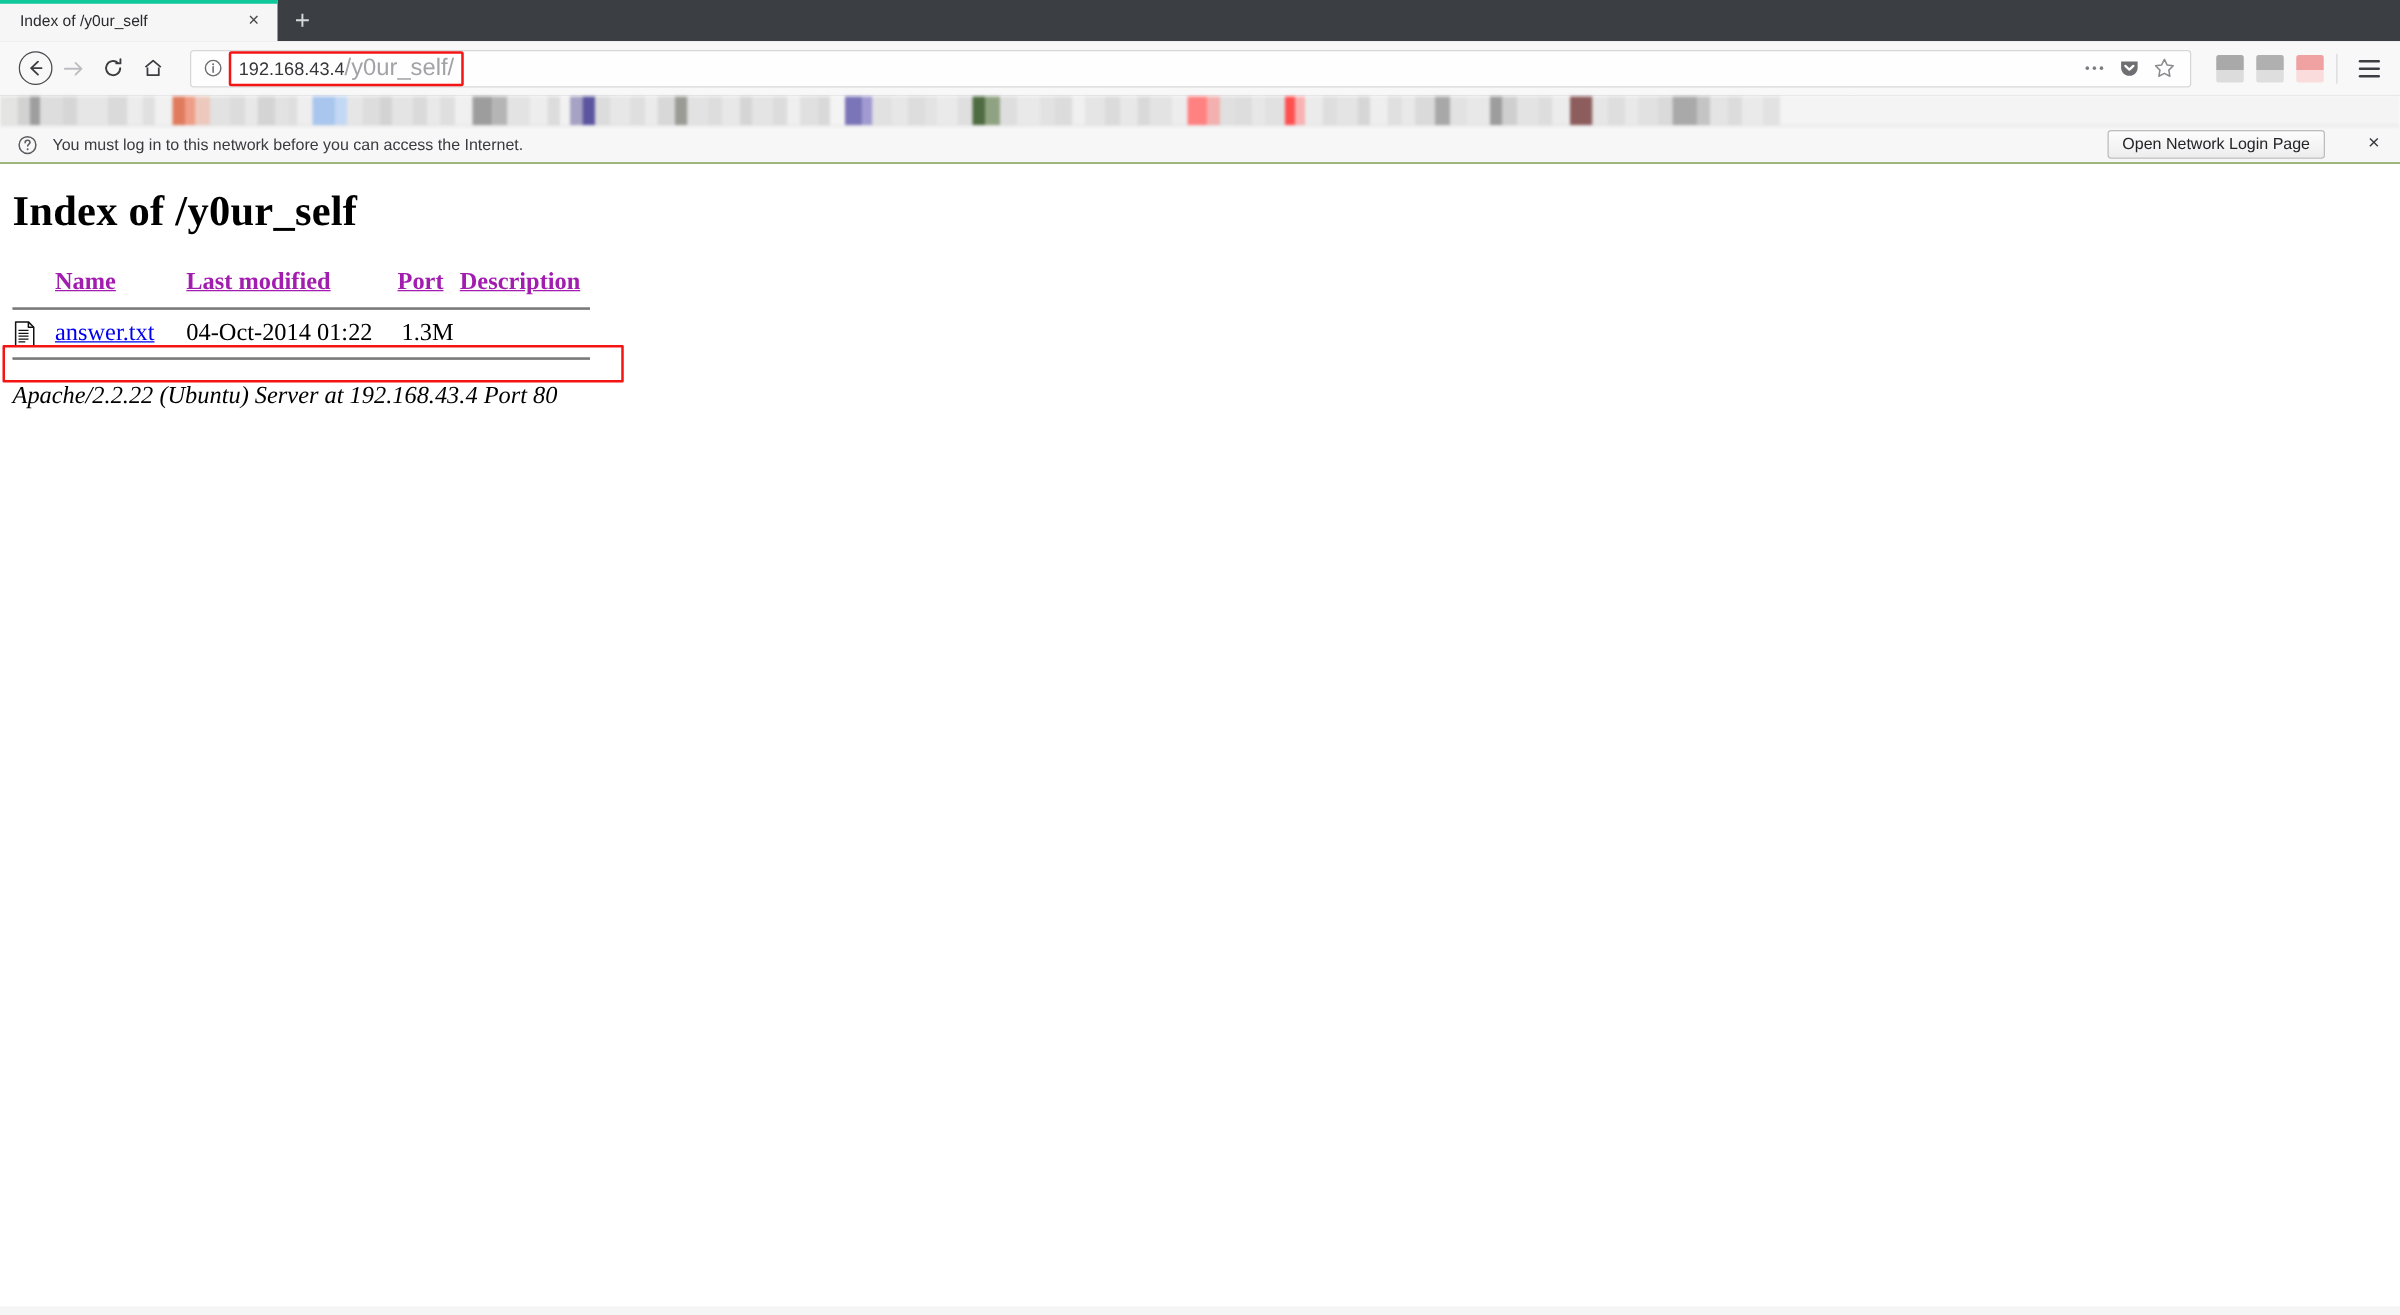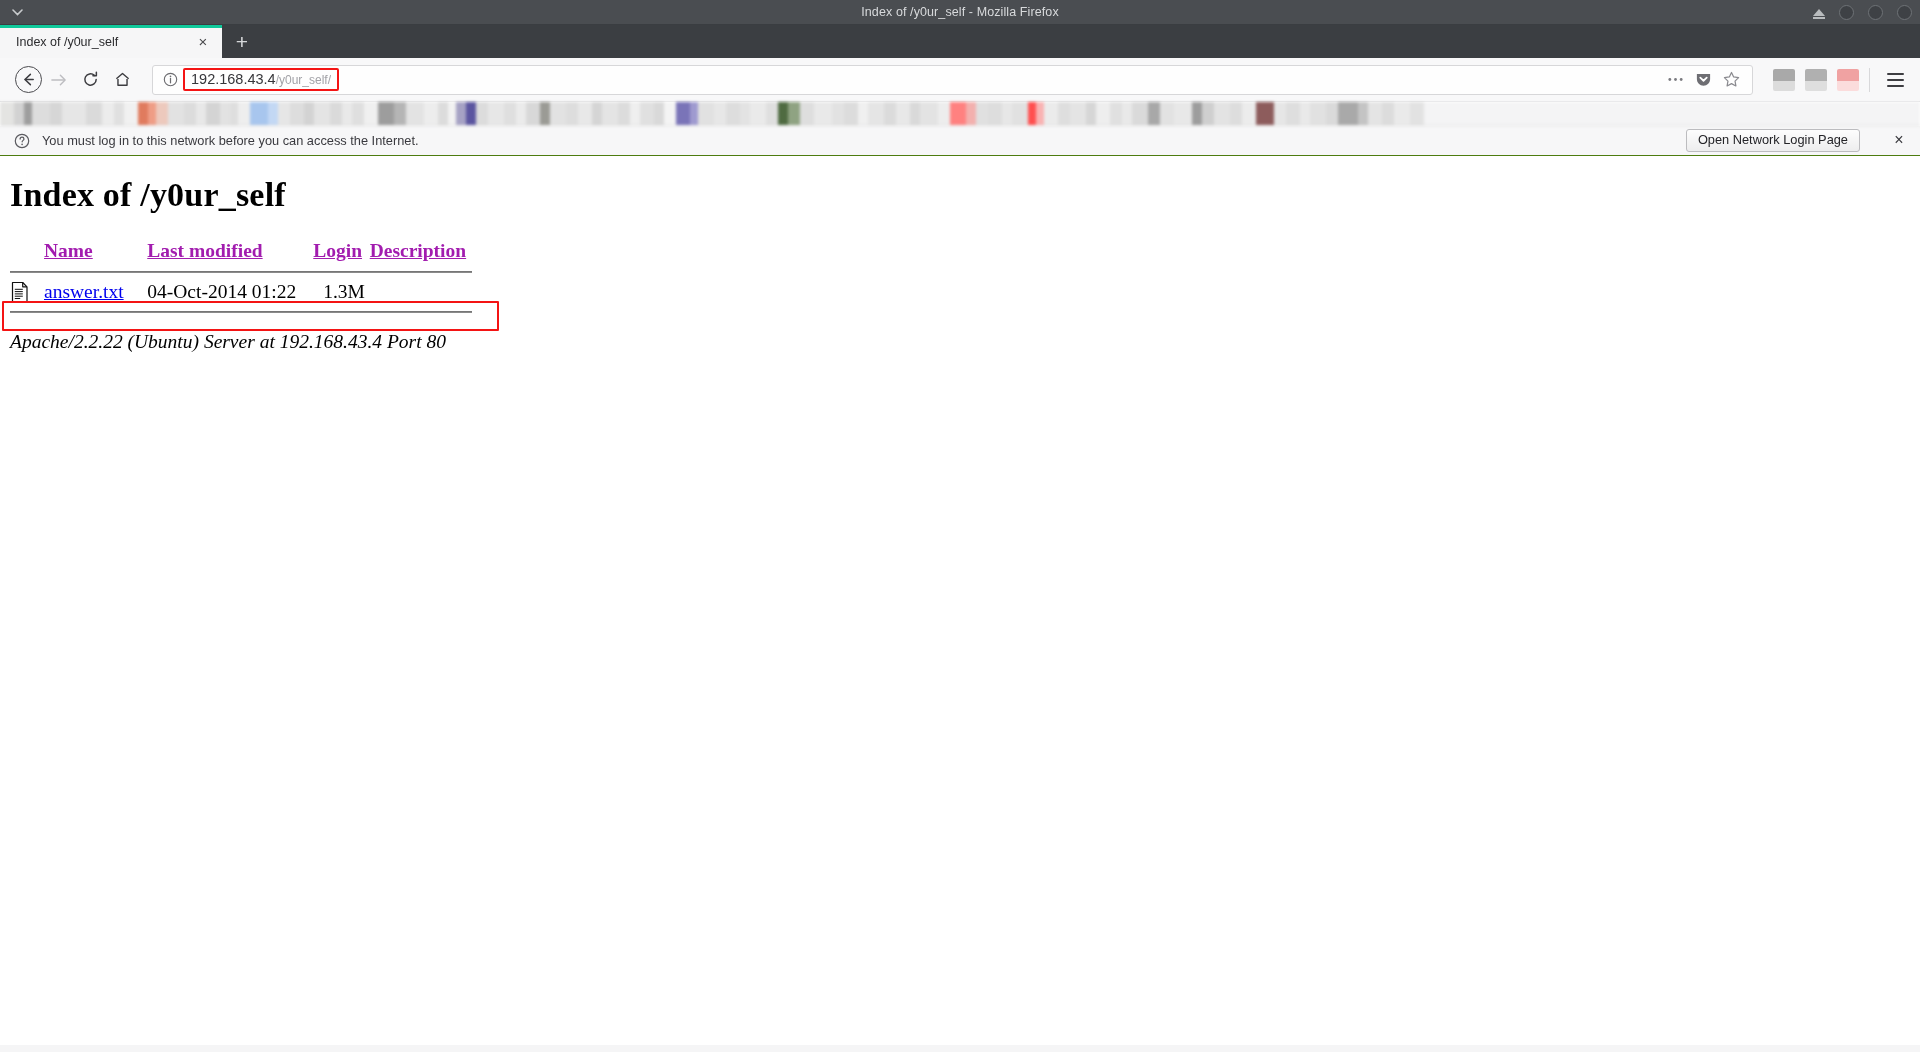--- a/index.html
+++ b/index.html
@@ -145,21 +145,21 @@
   }
   .url-highlight {
     border: 2.5px solid #f41414;
     border-radius: 2px;
     padding: 2px 6px 3px 6px;
     margin-left: 2px;
     display: inline-flex; align-items: baseline;
     line-height: 1;
   }
   .url-host { font-size: 14.5px; color: #36363a; }
-  .url-path { font-size: 12px; color: #a2a2a7; }
+  .url-path { font-size: 19px; color: #a2a2a7; }
 
   .url-actions {
     display: flex; align-items: center; gap: 2px;
     margin-left: auto;
     padding-right: 2px;
   }
   .url-actions .act {
     width: 26px; height: 26px;
     display: flex; align-items: center; justify-content: center;
     color: #7b7b80;
@@ -280,34 +280,20 @@
   .icon-parent { width: 20px; height: 22px; display: block; }
   .icon-text   { width: 20px; height: 22px; display: block; }
 
   .bottom-strip { height: 7px; background: #f5f5f6; flex: 0 0 auto; }
 </style>
 </head>
 <body>
 
 <div class="window">
 
-  <div class="titlebar">
-    <div class="titlebar-caret">
-      <svg width="11" height="7" viewBox="0 0 11 7">
-          <path d="M1 1l4.5 4.5L10 1" fill="none" stroke="currentColor" stroke-width="1.6" stroke-linecap="round"></path>
-        </svg>
-    </div>
-    <div class="titlebar-title">Index of /y0ur_self - Mozilla Firefox</div>
-    <div class="winctl">
-      <span class="eject"></span>
-      <span class="circ"></span>
-      <span class="circ"></span>
-      <span class="circ"></span>
-    </div>
-  </div>
 
   <div class="tabstrip">
     <div class="tab">
       <span class="tab-title">Index of /y0ur_self</span>
       <span class="tab-close">×</span>
     </div>
     <div class="newtab">+</div>
   </div>
 
   <div class="navbar">
@@ -517,21 +503,21 @@
 
   <div class="content">
     <h1 class="page-h1">Index of /y0ur_self</h1>
 
     <table class="idx-table">
       <thead>
         <tr>
           <th class="col-icon"></th>
           <th class="col-name"><a href="#">Name</a></th>
           <th class="col-mod"><a href="#">Last modified</a></th>
-          <th class="col-size"><a href="#">Login</a></th>
+          <th class="col-size"><a href="#">Port</a></th>
           <th class="col-desc">&nbsp;<a href="#">Description</a></th>
         </tr>
         <tr class="hr-row">
           <td colspan="5">
               <div class="hr-line"></div>
             </td>
         </tr>
       </thead>
       <tbody>
         <tr id="row-answer">

